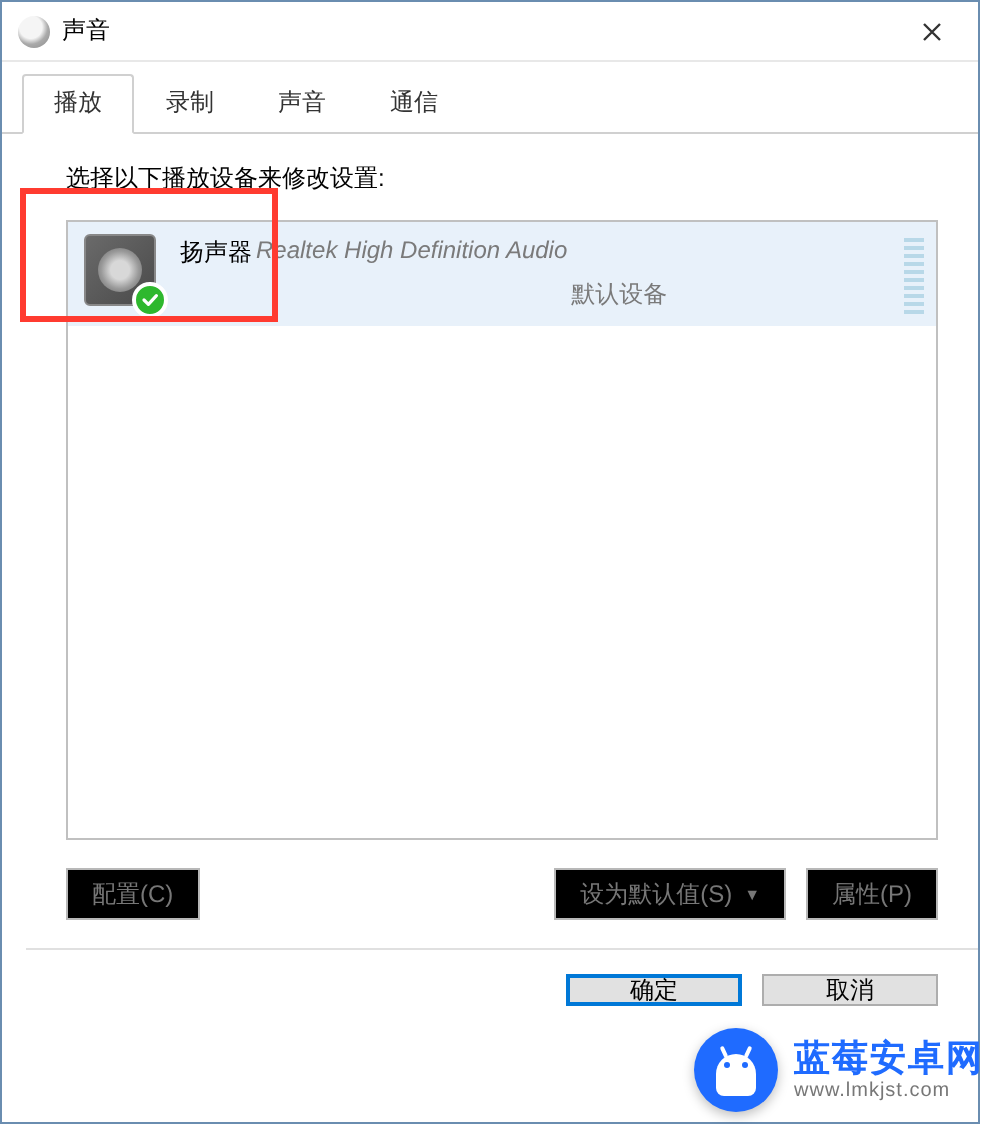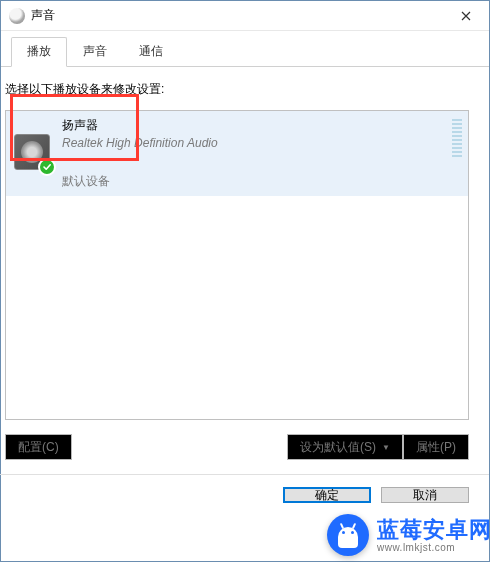--- a/index.html
+++ b/index.html
@@ -5,72 +5,73 @@
   * { box-sizing: border-box; margin: 0; padding: 0; font-family: "Microsoft YaHei", "Segoe UI", sans-serif; }
   body { width: 500px; height: 562px; background: #fff; position: relative; overflow: hidden; }
   .window { width: 490px; height: 562px; border: 1px solid #6a8db0; background: #fff; position: absolute; left: 0; top: 0; }
   .titlebar { height: 30px; background: #fff; display: flex; align-items: center; padding: 0 0 0 8px; border-bottom: 1px solid #e8e8e8; }
   .title-icon { width: 16px; height: 16px; background: radial-gradient(circle at 40% 35%, #f5f5f5 0 40%, #aaa 60%, #888 100%); border-radius: 50%; margin-right: 6px; }
   .title-text { font-size: 12px; color: #000; flex: 1; }
   .close-btn { width: 46px; height: 30px; display: flex; align-items: center; justify-content: center; color: #333; font-size: 14px; cursor: pointer; }
   .tabs { display: flex; padding: 6px 10px 0 10px; border-bottom: 1px solid #d0d0d0; height: 36px; align-items: center; }
   .tab { padding: 5px 15px 6px 15px; font-size: 12px; color: #333; cursor: pointer; border: 1px solid transparent; border-bottom: none; position: relative; }
   .tab.active { border: 1px solid #d0d0d0; border-bottom: 1px solid #fff; background: #fff; margin-bottom: -1px; border-radius: 2px 2px 0 0; }
-  .content { padding: 14px 20px 10px 4px; }
+  .content { padding: 14px 20px 10px 32px; }
   .instruction { font-size: 12px; color: #000; margin-bottom: 12px; }
   .device-list { border: 1px solid #c0c0c0; height: 310px; background: #fff; position: relative; }
   .highlight-box { position: absolute; left: 10px; top: 94px; width: 129px; height: 67px; border: 3px solid #ff3b30; z-index: 5; pointer-events: none; }
   .device-item { display: flex; align-items: center; padding: 6px 8px; background: #e8f1fa; cursor: pointer; position: relative; }
   .device-icon-wrap { position: relative; width: 40px; height: 40px; margin-right: 8px; flex-shrink: 0; }
   .speaker-icon { width: 36px; height: 36px; background: linear-gradient(135deg,#6a6a6a,#4a4a4a); border-radius: 3px; position: relative; display:flex; align-items:center; justify-content:center; border:1px solid #888;}
   .speaker-cone { width: 22px; height: 22px; border-radius: 50%; background: radial-gradient(circle,#d8d8d8 0 30%,#9a9a9a 60%,#5e5e5e 100%); }
   .check-badge { position: absolute; bottom: -2px; right: -2px; width: 18px; height: 18px; background: #2eb82e; border: 2px solid #fff; border-radius: 50%; display: flex; align-items: center; justify-content: center; color: #fff; font-size: 11px; font-weight: bold; }
-  .device-text { display: flex; flex-direction: column; gap: 2px; justify-content: center; }
+  .device-text { display: flex; flex-direction: row; gap: 2px; justify-content: center; }
   .device-name { font-size: 12px; color: #000; }
   .device-driver { font-size: 12px; color: #7a7a7a; font-style: italic; }
   .device-status { font-size: 12px; color: #7a7a7a; margin-top: 21px; }
   .level-meter { position: absolute; right: 6px; top: 8px; width: 10px; height: 38px; display: flex; flex-direction: column; justify-content: space-between; }
   .level-meter span { height: 2px; background: #b8d8e8; }
   .button-row1 { display: flex; justify-content: space-between; margin-top: 14px; }
   .btn { height: 26px; font-size: 12px; border: 1px solid #b8b8b8; background: #000000; color: #777; padding: 0 12px; display: inline-flex; align-items: center; justify-content: center; cursor: default; }
   .dropdown-caret { margin-left: 6px; font-size: 8px; }
-  .row1-right { display: flex; }
+  .row1-right { display: flex; gap: 10px; }
   .separator { height: 1px; background: #e0e0e0; margin: 14px -20px 0 -20px; }
   .button-row2 { display: flex; justify-content: flex-end; gap: 10px; padding: 12px 20px 0 0; margin-right: -20px;}
   .btn2 { width: 88px; height: 16px; font-size: 12px; border: 1px solid #adadad; background: #e1e1e1; color: #000; display: inline-flex; align-items: center; justify-content: center; cursor: pointer; }
   .btn2.primary { border: 1px solid #0078d7; box-shadow: inset 0 0 0 1px #0078d7; }
   .watermark { position: absolute; right: 8px; bottom: 6px; display: flex; align-items: center; gap: 8px; z-index: 20; }
   .wm-icon { width: 42px; height: 42px; background: #1f6bff; border-radius: 50%; display: flex; align-items: center; justify-content: center; box-shadow: 0 2px 6px rgba(0,0,0,.25); }
   .wm-android { width: 24px; height: 22px; position: relative; }
   .wm-android .head { width: 20px; height: 11px; background:#fff; border-radius: 10px 10px 0 0; position:absolute; top:3px; left:2px;}
   .wm-android .eye { width:3px; height:3px; background:#1f6bff; border-radius:50%; position:absolute; top:7px;}
   .wm-android .eye.l{left:6px;} .wm-android .eye.r{left:15px;}
   .wm-android .ant { width:2px; height:6px; background:#fff; border-radius:1px; position:absolute; top:-1px;}
   .wm-android .ant.l{left:5px; transform:rotate(-25deg);} .wm-android .ant.r{left:17px; transform:rotate(25deg);}
   .wm-android .body{ width:20px; height:10px; background:#fff; border-radius:0 0 4px 4px; position:absolute; top:14px; left:2px;}
   .wm-text { display:flex; flex-direction:column; line-height:1.15;}
-  .wm-brand { font-size: 22px; font-weight: 700; color: #1f6bff; letter-spacing:1px;}
+  .wm-brand { font-size: 18px; font-weight: 700; color: #1f6bff; letter-spacing:1px;}
   .wm-url { font-size: 10px; color: #777; letter-spacing: .5px;}
 </style>
 </head>
 <body>
 
 <div class="window">
   <div class="titlebar">
     <div class="title-icon"></div>
     <div class="title-text">声音</div>
     <div class="close-btn">
       <svg width="10" height="10" viewBox="0 0 10 10">
           <path d="M1 1 L9 9 M9 1 L1 9" stroke="currentColor" stroke-width="1.2"></path>
         </svg>
     </div>
   </div>
 
   <div class="tabs">
     <div class="tab active">播放</div>
+    <div class="tab">录制</div>
     <div class="tab">声音</div>
     <div class="tab">通信</div>
   </div>
 
   <div class="content">
     <div class="instruction">选择以下播放设备来修改设置:</div>
 
     <div class="device-list">
       <div class="device-item">
         <div class="device-icon-wrap">

